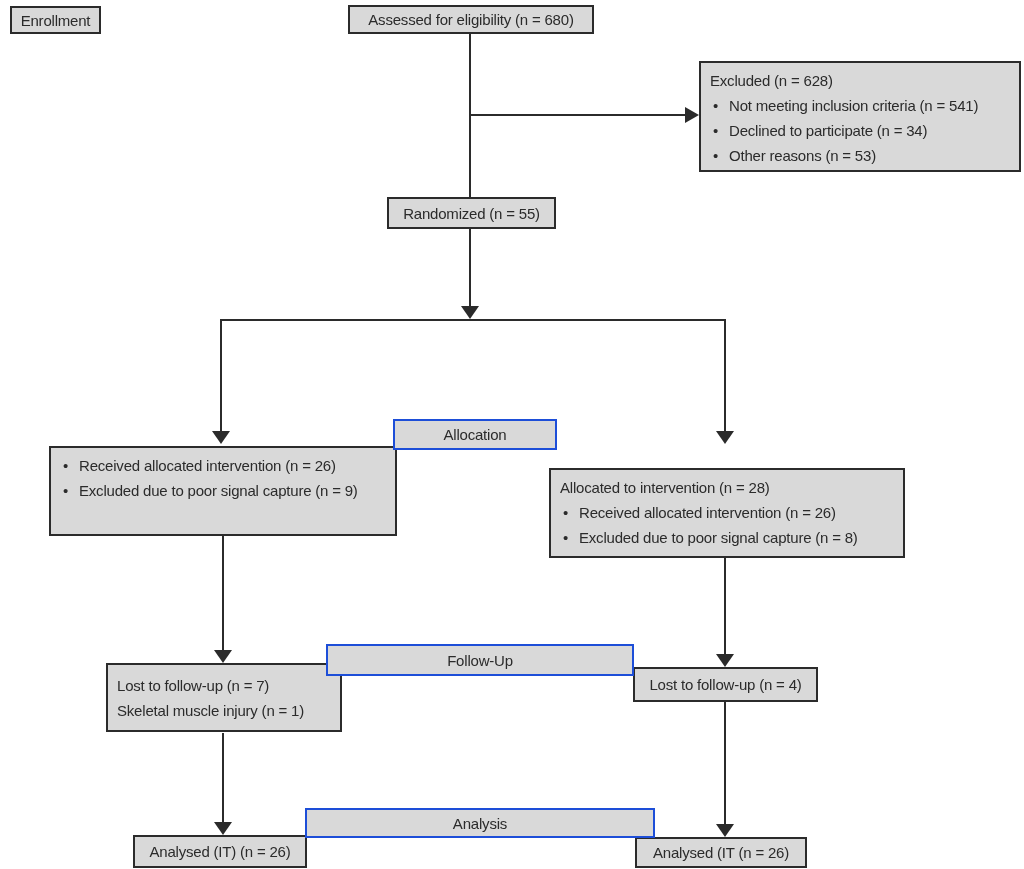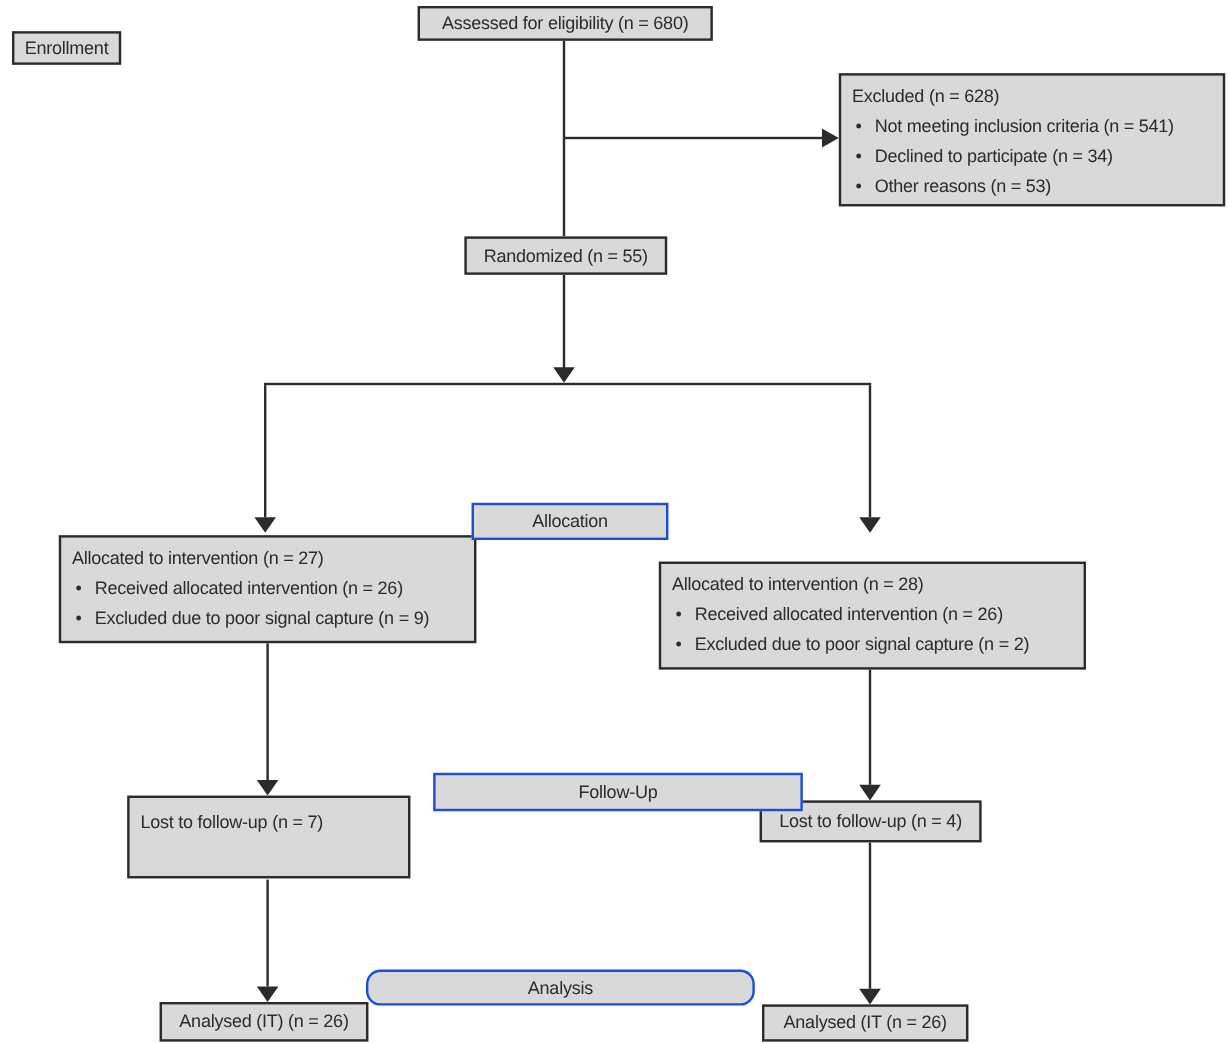--- a/index.html
+++ b/index.html
@@ -89,72 +89,72 @@
   <div class="vline" style="left:222px; top:536px; height:114px;"></div>
   <div class="arrow-down" style="left:214px; top:650px;"></div>
   <div class="vline" style="left:724px; top:536px; height:118px;"></div>
   <div class="arrow-down" style="left:716px; top:654px;"></div>
 
   <div class="vline" style="left:222px; top:733px; height:89px;"></div>
   <div class="arrow-down" style="left:214px; top:822px;"></div>
   <div class="vline" style="left:724px; top:702px; height:122px;"></div>
   <div class="arrow-down" style="left:716px; top:824px;"></div>
 
-  <div class="box center" style="left:10px; top:6px; width:91px; height:28px;margin-top:20px;">
+  <div class="box center" style="left:10px; top:6px; width:91px; height:28px;">
     <span>Enrollment</span>
   </div>
 
   <div class="box center" style="left:348px; top:5px; width:246px; height:29px;">
     <span>Assessed for eligibility (n = 680)</span>
   </div>
 
   <div class="box multiline" style="left:699px; top:61px; width:322px; height:111px;">
     <div class="tline">Excluded (n = 628)</div>
     <div class="bullet-line">Not meeting inclusion criteria (n = 541)</div>
     <div class="bullet-line">Declined to participate (n = 34)</div>
     <div class="bullet-line">Other reasons (n = 53)</div>
   </div>
 
   <div class="box center" style="left:387px; top:197px; width:169px; height:32px;">
     <span>Randomized (n = 55)</span>
   </div>
 
   <div class="box multiline" style="left:49px; top:446px; width:348px; height:90px;">
-    <div class="tline">Allocated to intervention (n = 27)</div>
     <div class="bullet-line">Received allocated intervention (n = 26)</div>
     <div class="bullet-line">Excluded due to poor signal capture (n = 9)</div>
   </div>
 
   <div class="box multiline" style="left:549px; top:468px; width:356px; height:90px;">
     <div class="tline">Allocated to intervention (n = 28)</div>
     <div class="bullet-line">Received allocated intervention (n = 26)</div>
-    <div class="bullet-line">Excluded due to poor signal capture (n = 2)</div>
+    <div class="bullet-line">Excluded due to poor signal capture (n = 8)</div>
   </div>
 
   <div class="box multiline" style="left:106px; top:663px; width:236px; height:69px; padding-top:8px;">
     <div class="tline">Lost to follow-up (n = 7)</div>
+    <div class="tline">Skeletal muscle injury (n = 1)</div>
   </div>
 
   <div class="box center" style="left:633px; top:667px; width:185px; height:35px;">
     <span>Lost to follow-up (n = 4)</span>
   </div>
 
   <div class="box center" style="left:133px; top:835px; width:174px; height:33px;">
     <span>Analysed (IT) (n = 26)</span>
   </div>
 
   <div class="box center" style="left:635px; top:837px; width:172px; height:31px;">
     <span>Analysed (IT (n = 26)</span>
   </div>
 
   <div class="band" style="left:393px; top:419px; width:164px; height:31px;">
     <span>Allocation</span>
   </div>
 
-  <div class="band" style="left:326px; top:644px; width:308px; height:32px;margin-left:35px;">
+  <div class="band" style="left:326px; top:644px; width:308px; height:32px;">
     <span>Follow-Up</span>
   </div>
 
-  <div class="band" style="left:305px; top:808px; width:324px; height:30px;border-radius:12px;">
+  <div class="band" style="left:305px; top:808px; width:350px; height:30px;">
     <span>Analysis</span>
   </div>
 
 </div>
 
 </body></html>

